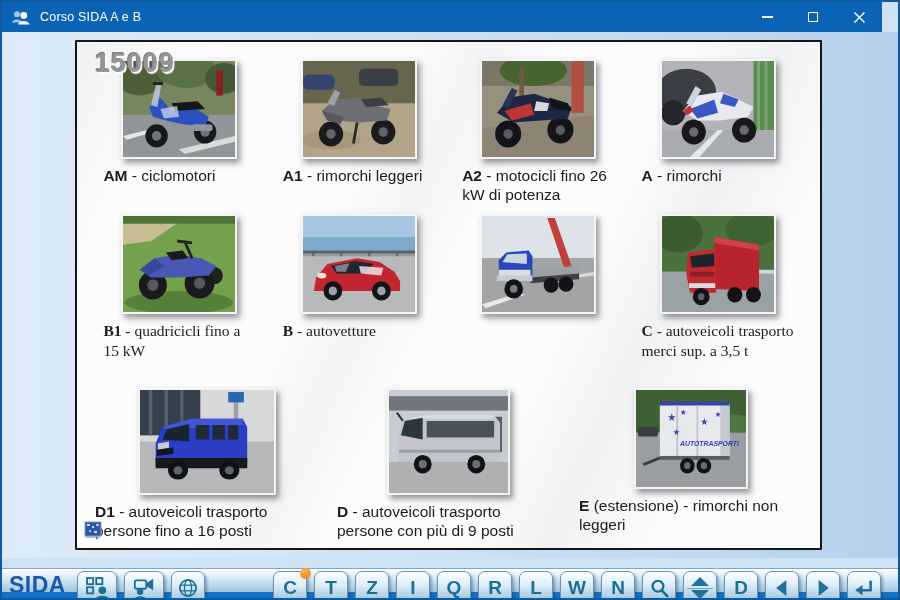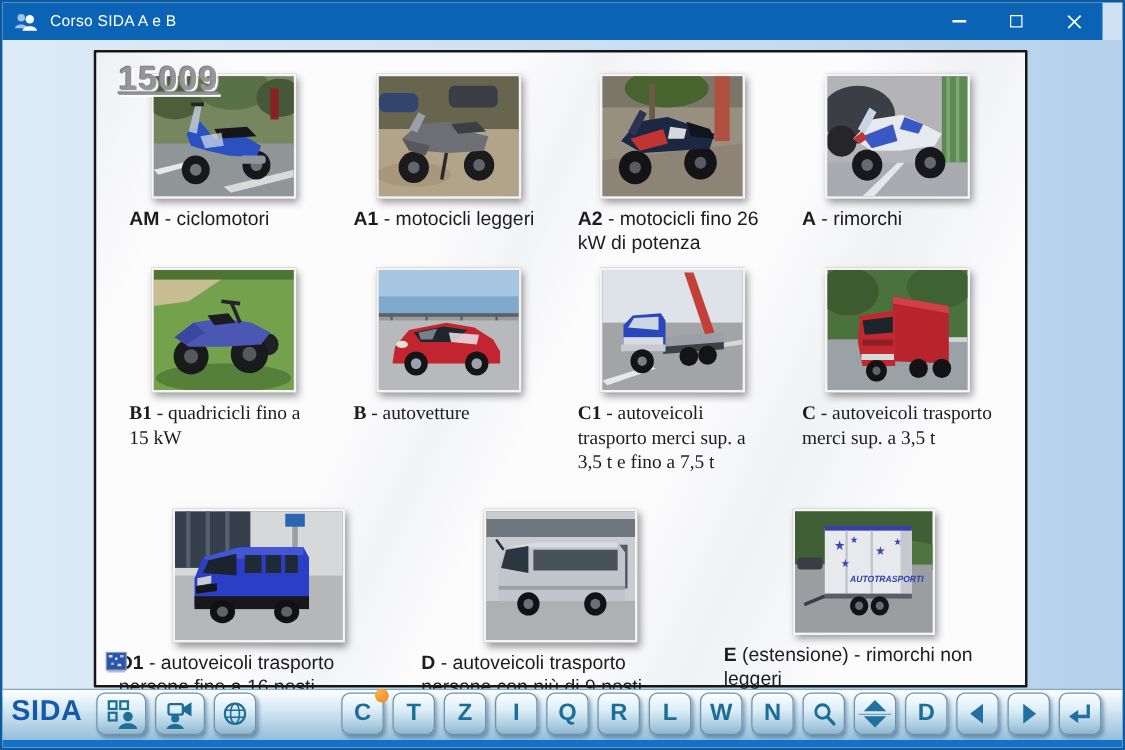--- a/index.html
+++ b/index.html
@@ -24,41 +24,41 @@
   
   .panel { position:absolute; left:73px; top:8px; width:747px; height:510px;
            border:2px solid #161616; border-radius:1px;
            background:
              linear-gradient(115deg, rgba(195,200,208,.22) 0%, transparent 12%),
              linear-gradient(115deg, transparent 34%, rgba(195,200,208,.16) 42%, transparent 50%),
              linear-gradient(115deg, transparent 62%, rgba(195,200,208,.20) 72%, transparent 84%),
              #fcfcfd; }
   .watermark { position:absolute; left:18px; top:6px; z-index:5;
                font-size:27px; font-weight:bold; letter-spacing:1px; color:#96969a;
-               text-shadow:-1px -1px 0 #808084, 1.5px 1.5px 1px #ffffff;text-decoration:underline; }
+               text-shadow:-1px -1px 0 #808084, 1.5px 1.5px 1px #ffffff; }
   .grid { padding-top:17px; }
   .row { display:flex; justify-content:space-evenly; }
   .row2 { margin-top:10px;font-family:Liberation Serif, serif; }
   .row3 { margin-top:28px; }
   .cell { width:154px; display:flex; flex-direction:column; align-items:center; }
   .row3 .cell { width:225px; }
   .photo { border:2px solid #f4f4f4; box-shadow:2.5px 3.5px 6px rgba(45,45,50,.5);
            background:#999; line-height:0; }
   .photo svg { display:block; }
   .ph-std svg { width:112px; height:96px; }
   .ph-d1 svg { width:134px; height:103px; }
   .ph-d  svg { width:119px; height:103px; }
   .ph-e  svg { width:110px; height:97px; }
   .cat-label { align-self:stretch; margin:7px 1px 0 1px; font-size:15.5px; line-height:1.24;
                color:#1c1c1c; }
   .cat-label b { font-weight:bold; }
   .thumb-icon { position:absolute; left:7px; bottom:9px; width:18px; height:20px; cursor:pointer; }
 
   
-  .toolbar { position:absolute; left:0; right:0; bottom:0; height:47px;
+  .toolbar { position:absolute; left:0; right:0; bottom:0; height:30px;
              background:linear-gradient(180deg,#fefeff 0%,#d7e9f5 32%,#a8cae1 72%,#84b1d2 100%);
              border-top:1px solid #7fa8c6;
              display:flex; align-items:flex-start; padding:2px 5px 0 5px; gap:7px; }
   .toolbar::after { content:""; position:absolute; left:0; right:0; bottom:0; height:6px;
                     background:#1371c6; }
   .sida-logo { font-size:23px; font-weight:800; color:#1759a8; letter-spacing:.5px;
                margin:3px 4px 0 2px; line-height:1; }
   .tb-btn { position:relative; z-index:1; width:34px; height:34px; border-radius:7px;
             border:1px solid #6d93ab;
             background:linear-gradient(180deg,#fbfeff 0%,#ddeef8 40%,#adcee1 78%,#8fb6ce 100%);
@@ -150,21 +150,21 @@
                   <circle cx="30" cy="76" r="5" fill="#62666c"></circle>
                 <circle cx="86" cy="74" r="13" fill="#1b1b1d"></circle>
                   <circle cx="86" cy="74" r="5" fill="#62666c"></circle>
                 <path d="M20 52 L34 40 L60 38 L76 46 L94 50 L90 62 L60 64 L36 62 Z" fill="#6d6f74"></path>
                 <path d="M20 52 L44 58 L40 66 L26 62 Z" fill="#56585c"></path>
                 <polygon points="26,44 34,30 40,33 33,47" fill="#9aa0a8"></polygon>
                 <path d="M62 40 L84 38 L92 46 L68 48 Z" fill="#3c3e42"></path>
                 <line x1="58" y1="64" x2="54" y2="86" stroke="#2a2a2a" stroke-width="3"></line>
               </svg>
             </div>
-            <div class="cat-label"><b>A1</b> <span>- motocicli leggeri</span></div>
+            <div class="cat-label"><b>A1</b> <span>- rimorchi leggeri</span></div>
           </div>
 
           <div class="cell">
             <div class="photo ph-std">
               <svg viewBox="0 0 120 100" preserveAspectRatio="none">
                 <rect width="120" height="100" fill="#98907f"></rect>
                 <rect width="120" height="26" fill="#7c7668"></rect>
                 <ellipse cx="55" cy="10" rx="36" ry="16" fill="#47642f"></ellipse>
                 <rect x="40" y="6" width="5" height="32" fill="#6a5a46"></rect>
                 <rect x="96" y="0" width="13" height="54" fill="#b05040"></rect>
@@ -271,21 +271,20 @@
                 <path d="M18 68 L18 46 L26 38 L50 36 L54 42 L54 68 Z" fill="#2a46bc"></path>
                 <path d="M22 48 L27 40 L48 39 L48 50 Z" fill="#ccd6e0"></path>
                 <rect x="18" y="56" width="34" height="7" fill="#d8dce0"></rect>
                 <rect x="16" y="62" width="38" height="6" fill="#c8ccd0"></rect>
                 <circle cx="34" cy="76" r="10" fill="#141416"></circle>
                   <circle cx="34" cy="76" r="4" fill="#787e84"></circle>
                 <circle cx="74" cy="72" r="8" fill="#141416"></circle>
                 <circle cx="90" cy="71" r="8" fill="#141416"></circle>
               </svg>
             </div>
-            <div class="cat-label"><b>C1</b> <span>- autoveicoli trasporto merci sup. a 3,5 t e fino a 7,5 t</span></div>
           </div>
 
           <div class="cell">
             <div class="photo ph-std">
               <svg viewBox="0 0 120 100" preserveAspectRatio="none">
                 <rect width="120" height="58" fill="#4b713c"></rect>
                 <ellipse cx="18" cy="18" rx="26" ry="20" fill="#3c5c30"></ellipse>
                 <ellipse cx="96" cy="14" rx="28" ry="18" fill="#3f6233"></ellipse>
                 <rect y="58" width="120" height="42" fill="#9ba2a6"></rect>
                 <rect x="84" y="56" width="36" height="4" fill="#cfd4d8"></rect>

